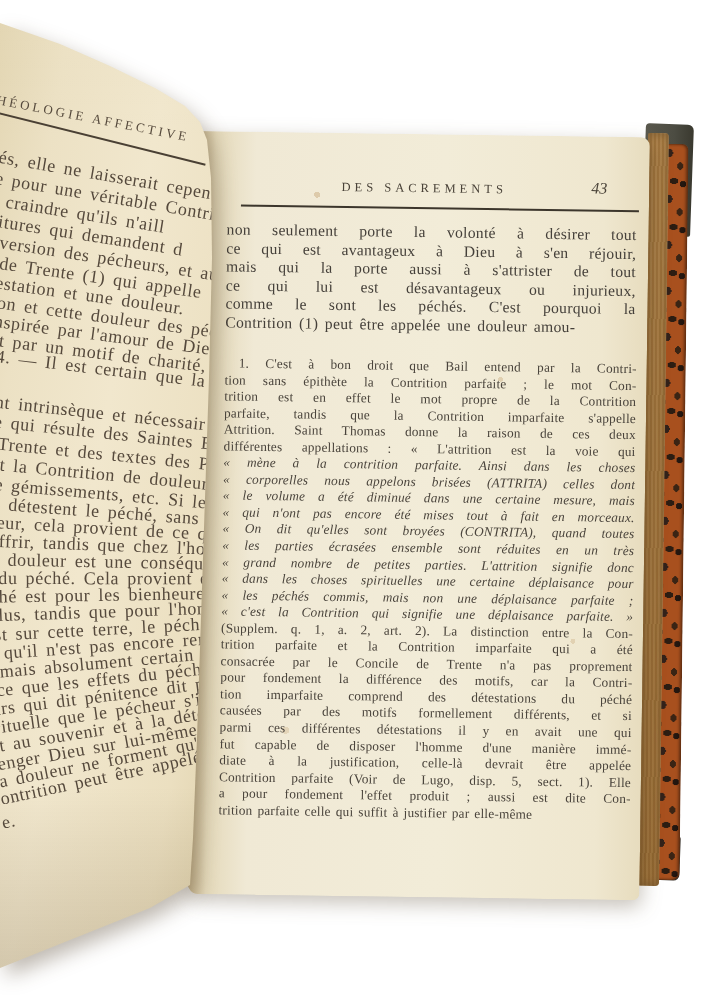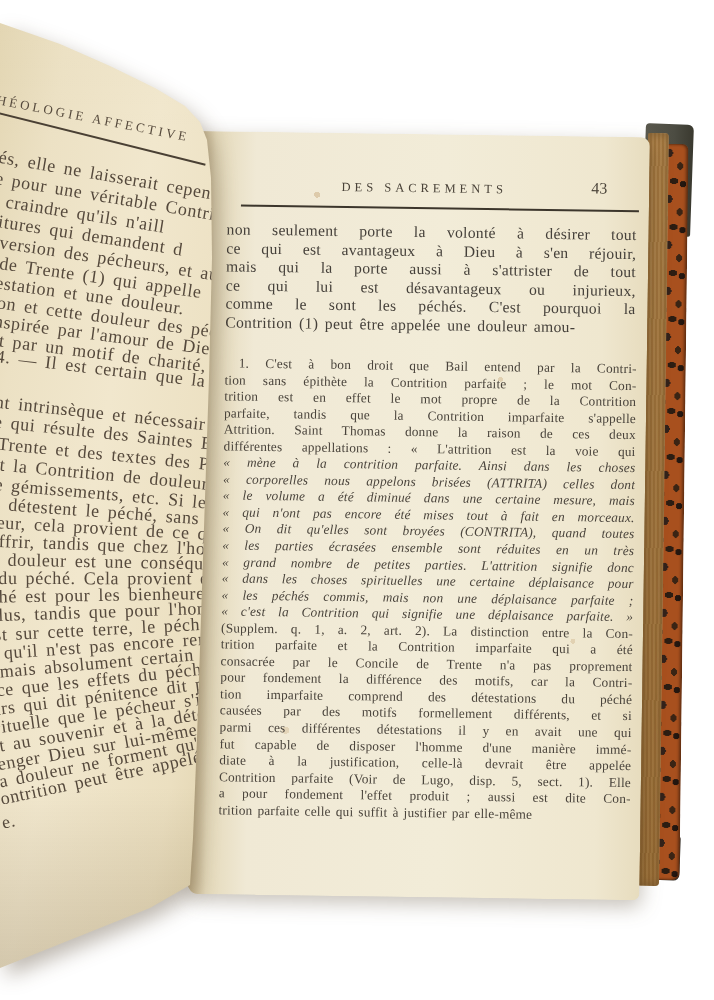--- a/index.html
+++ b/index.html
@@ -36,21 +36,21 @@
               transform:rotate(0.8deg);transform-origin:0 0;
               border-radius:3px 9px 7px 11px;
               background:
                radial-gradient(5px 5px at 120px 62px, rgba(176,130,70,.30) 60%, transparent 62%),
                radial-gradient(4px 4px at 306px 244px, rgba(176,130,70,.25) 60%, transparent 62%),
                radial-gradient(6px 6px at 96px 598px, rgba(176,130,70,.20) 60%, transparent 62%),
                radial-gradient(4px 4px at 382px 505px, rgba(176,130,70,.22) 60%, transparent 62%),
                linear-gradient(90deg,#c9b791 0,#e4d9ba 4%,#f0e9d5 13%,#f2ecd8 55%,#efe7cf 90%,#e7dcbe 100%);}
   .rp-title{position:absolute;left:102px;top:47px;width:250px;text-align:center;
             font-size:12.5px;letter-spacing:4px;color:#4a4339;}
-  .rp-num{position:absolute;left:394px;top:43px;font-size:16px;color:#4a4339;}
+  .rp-num{position:absolute;left:394px;top:43px;font-size:16px;color:#4a4339;font-style:italic;}
   .rp-rule{position:absolute;left:44px;top:73px;width:398px;height:2.4px;background:#3c362c;}
   .rp-body{position:absolute;left:30px;top:89px;width:410px;
            font-size:15.6px;color:#45403a;letter-spacing:.3px;word-spacing:2.5px;}
   .rp-foot{position:absolute;left:30px;top:224px;width:412px;
            font-size:13.3px;color:#4a443c;letter-spacing:.2px;word-spacing:1.5px;}
   .bline{height:18.6px;overflow:hidden;text-align:justify;}
   .fline{height:16.55px;overflow:hidden;text-align:justify;}
   .jus::after{content:"";display:inline-block;width:100%;height:0;}
   .nojus{text-align:left;}
   .ital{font-style:italic;}

